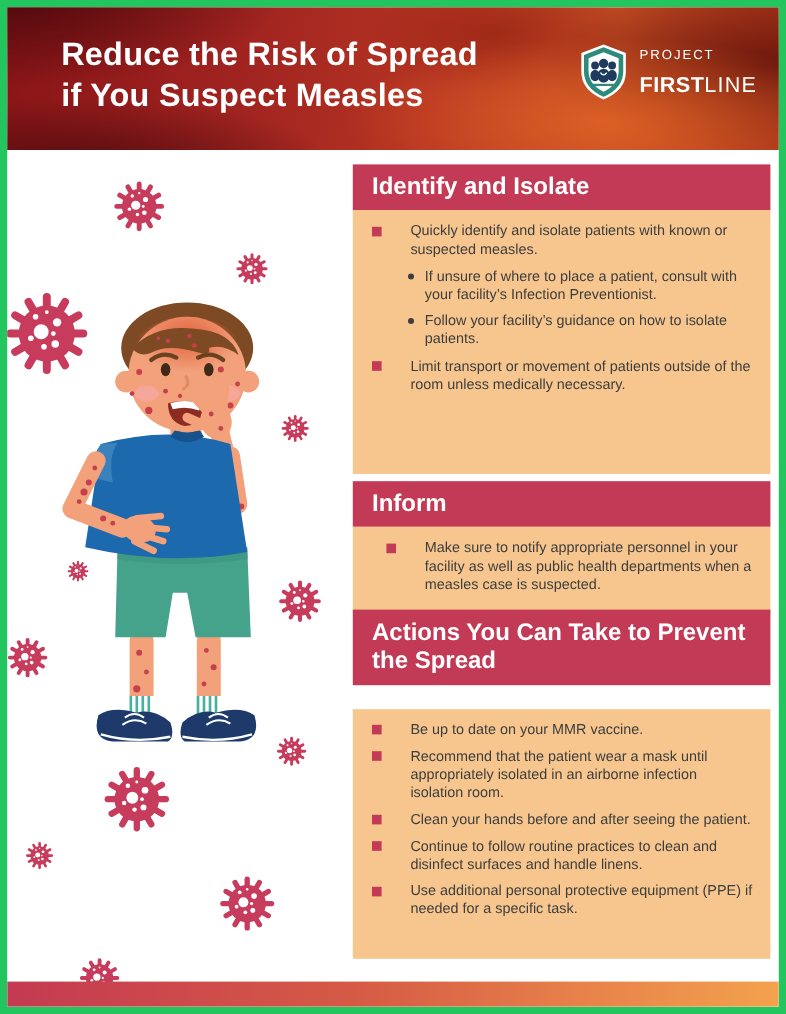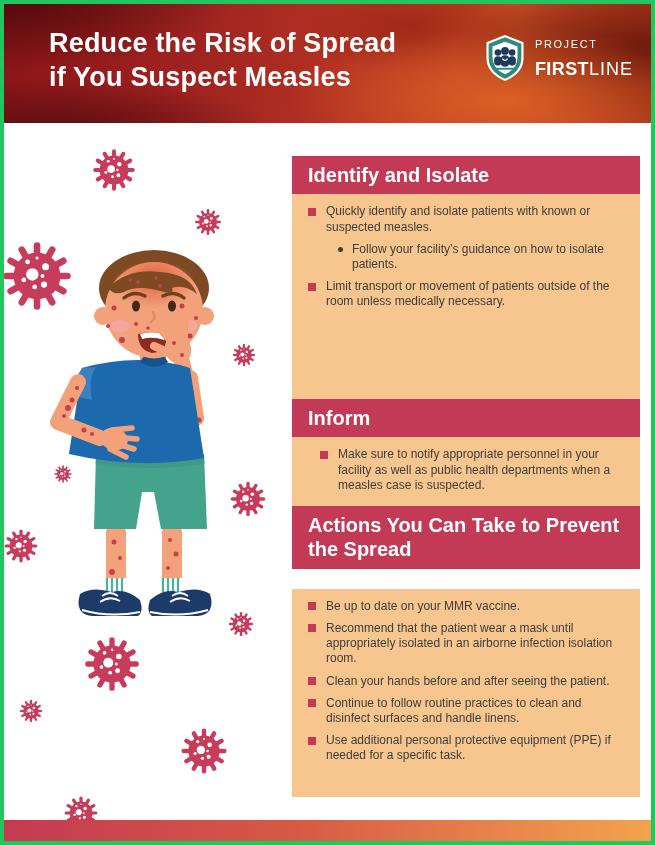--- a/index.html
+++ b/index.html
@@ -1,21 +1,21 @@
 <!DOCTYPE html>
 <html style="--accent: #c23a55; --peach: #f6c68e; --text: #3d3d3d; --virus: #c73b5c; --teal: #2e8b7b; --navy: #1e3a5f; --fl: #c43a52; --fr: #f3a24e;"><head>
 <meta charset="utf-8">
 <style>
   :root{
     --accent:#c23a55; --peach:#f6c68e; --text:#3d3d3d; --virus:#c73b5c;
     --teal:#2e8b7b; --navy:#1e3a5f; --fl:#c43a52; --fr:#f3a24e;
   }
   html,body{margin:0;padding:0;background:#eee;}
   .page{position:relative;width:655px;height:845px;background:#fff;
-    border:4px solid #22c55e;box-sizing:border-box;overflow:hidden;
+    border:6px solid #22c55e;box-sizing:border-box;overflow:hidden;
     font-family:"Liberation Sans",sans-serif;margin:0 auto;}
   
   .banner{position:absolute;left:0;top:0;width:100%;height:119px;
     background:
       radial-gradient(55% 95% at 78% 80%, rgba(226,100,38,.80), rgba(226,100,38,0) 62%),
       radial-gradient(26% 60% at 63% 18%, rgba(140,28,14,.55), rgba(140,28,14,0) 70%),
       radial-gradient(42% 85% at 99% 42%, rgba(96,18,10,.85), rgba(96,18,10,0) 70%),
       radial-gradient(50% 75% at 10% 112%, rgba(70,8,12,.80), rgba(70,8,12,0) 65%),
       radial-gradient(60% 110% at 0% -10%, rgba(66,6,10,.85), rgba(66,6,10,0) 60%),
       linear-gradient(95deg,#8a1518 0%,#a02320 30%,#b63423 55%,#c04a22 78%,#a8331a 100%);}
@@ -29,28 +29,28 @@
   
   .left-art{position:absolute;left:0;top:119px;width:288px;height:705px;}
   .virus{position:absolute;color:var(--virus);}
   .boy{position:absolute;left:40px;top:119px;width:242px;height:403px;}
   
   .content-col{position:absolute;left:288px;top:0;width:348px;}
   .section{position:absolute;left:0;width:100%;}
   .sec-head{margin:0;background:var(--accent);color:#fff;font-weight:bold;
     font-size:20px;line-height:1.22;padding:7px 16px;}
   .sec-body{background:var(--peach);padding:10px 14px 10px 16px;box-sizing:border-box;}
-  .b-row{display:flex;gap:10px;margin:0 0 7px 0;font-size:12px;line-height:15.2px;
+  .b-row{display:flex;gap:24px;margin:0 0 7px 0;font-size:12px;line-height:15.2px;
     color:var(--text);}
   .sq{flex:none;width:8px;height:8px;background:var(--accent);margin-top:3.5px;}
   .s-row{display:flex;gap:9px;margin:7px 0 7px 30px;font-size:12px;line-height:15.2px;
     color:var(--text);}
   .dot{flex:none;width:5px;height:5px;border-radius:50%;background:var(--text);margin-top:5px;}
   .bullet-text{flex:1;}
-  #sec0{top:152px;} #sec1{top:395px;} #sec2{top:502px;}
+  #sec0{top:131px;} #sec1{top:395px;} #sec2{top:502px;}
   #sec0 .sec-body{min-height:220px;} #sec1 .sec-body{min-height:62px;padding-left:28px;} #sec2 .sec-body{min-height:208px;margin-top:20px;}
   
   .footer-bar{position:absolute;left:0;right:0;bottom:0;height:21px;z-index:5;
     background:linear-gradient(90deg,var(--fl) 0%,#d55a45 45%,#e8824a 75%,var(--fr) 100%);}
   .hidden-defs{position:absolute;width:0;height:0;overflow:hidden;}
 </style>
 </head>
 <body>
 
 <svg class="hidden-defs" aria-hidden="true">
@@ -264,20 +264,24 @@
   <main class="content-col">
     <section class="section" id="sec0">
       <h2 class="sec-head">Identify and Isolate</h2>
       <div class="sec-body">
           <div class="b-row">
             <span class="sq"></span>
             <span class="bullet-text">Quickly identify and isolate patients with known or suspected measles.</span>
           </div>
           <div class="s-row">
             <span class="dot"></span>
+            <span class="bullet-text">If unsure of where to place a patient, consult with your facility’s Infection Preventionist.</span>
+          </div>
+          <div class="s-row">
+            <span class="dot"></span>
             <span class="bullet-text">Follow your facility’s guidance on how to isolate patients.</span>
           </div>
           <div class="b-row">
             <span class="sq"></span>
             <span class="bullet-text">Limit transport or movement of patients outside of the room unless medically necessary.</span>
           </div>
         </div>
     </section>
     <section class="section" id="sec1">
       <h2 class="sec-head">Inform</h2>

